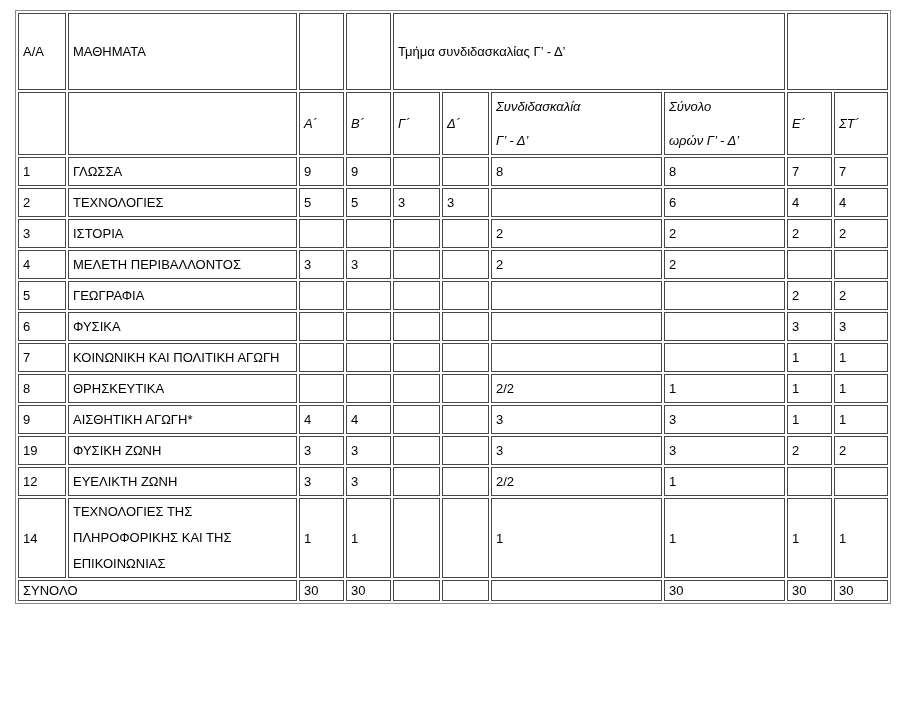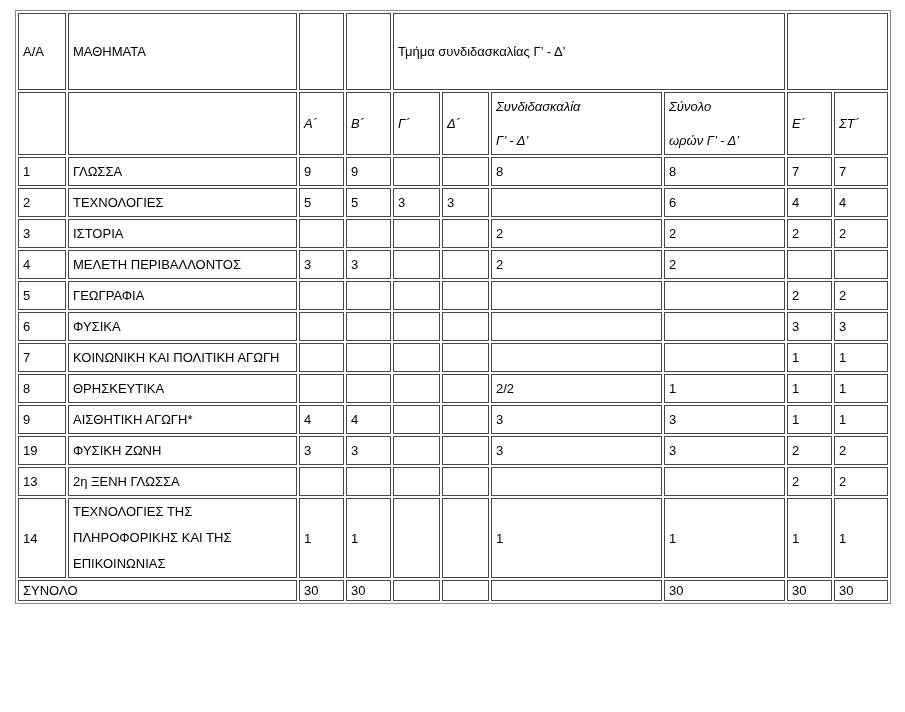--- a/index.html
+++ b/index.html
@@ -200,30 +200,30 @@
           <td>3</td>
           <td>3</td>
           <td></td>
           <td></td>
           <td>3</td>
           <td>3</td>
           <td>2</td>
           <td>2</td>
         </tr>
         <tr class="r-data">
-          <td>13</td>
-          <td class="subject pre">2η ΞΕΝΗ ΓΛΩΣΣΑ</td>
-          <td></td>
-          <td></td>
-          <td></td>
-          <td></td>
-          <td></td>
-          <td></td>
-          <td>2</td>
-          <td>2</td>
+          <td>12</td>
+          <td class="subject pre">ΕΥΕΛΙΚΤΗ ΖΩΝΗ</td>
+          <td>3</td>
+          <td>3</td>
+          <td></td>
+          <td></td>
+          <td>2/2</td>
+          <td>1</td>
+          <td></td>
+          <td></td>
         </tr>
         <tr class="r-data">
           <td>14</td>
           <td class="subject pre multi">ΤΕΧΝΟΛΟΓΙΕΣ ΤΗΣ
 ΠΛΗΡΟΦΟΡΙΚΗΣ ΚΑΙ ΤΗΣ
 ΕΠΙΚΟΙΝΩΝΙΑΣ</td>
           <td>1</td>
           <td>1</td>
           <td></td>
           <td></td>

